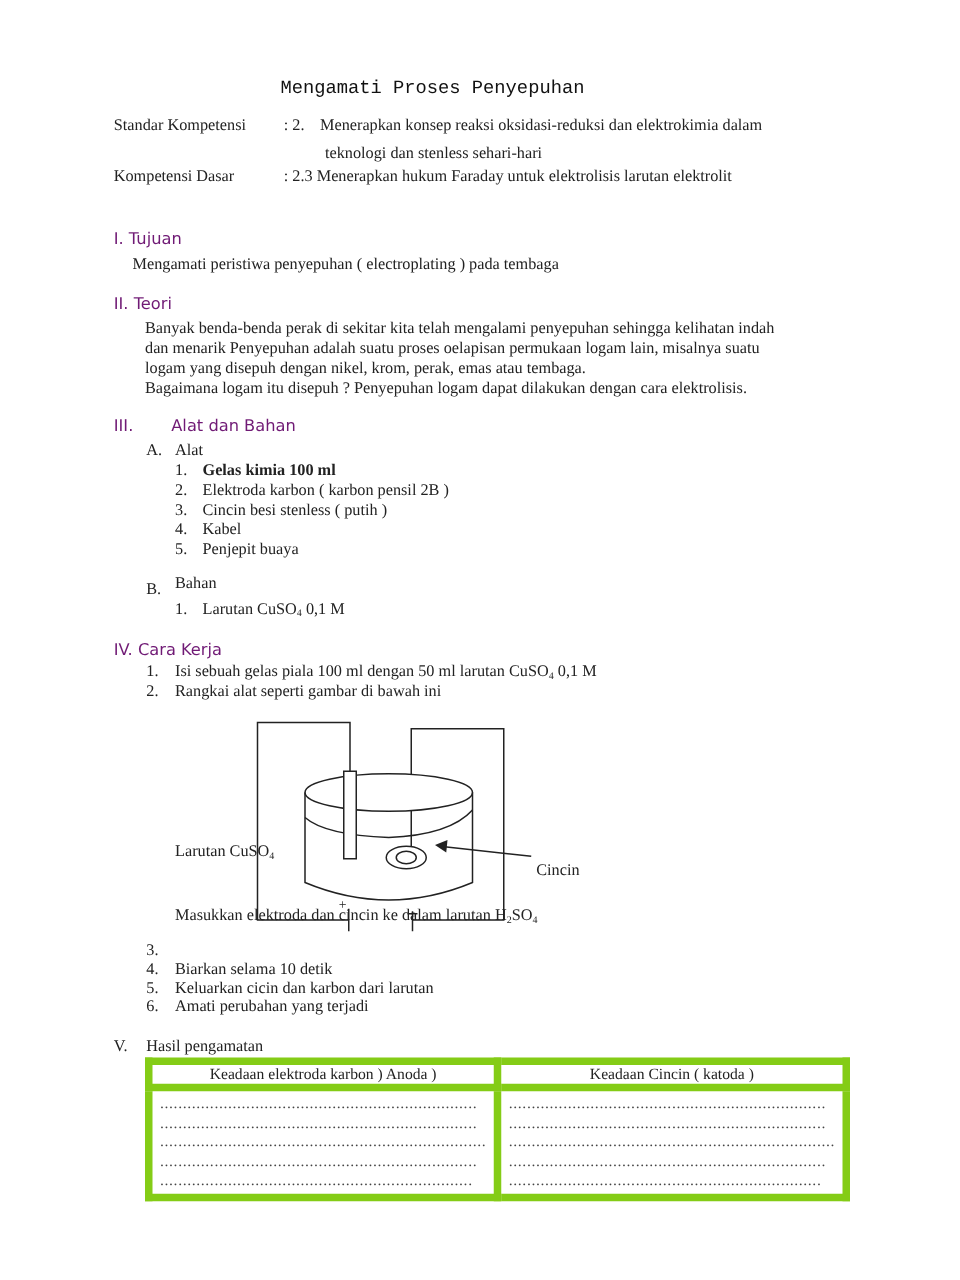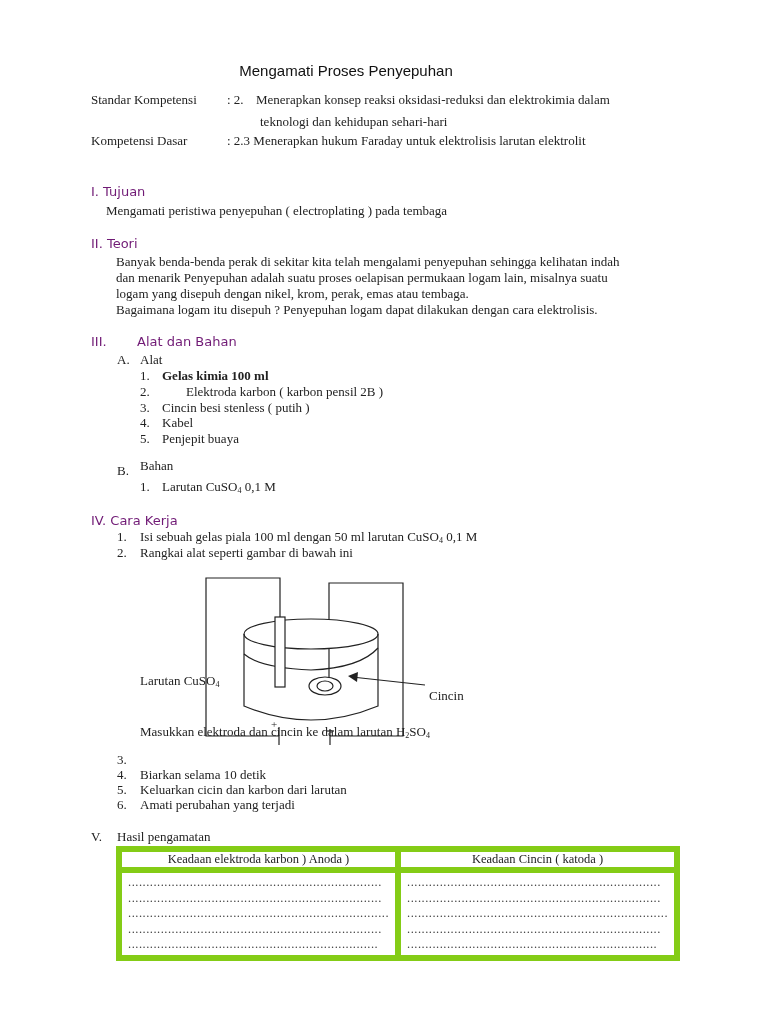--- a/index.html
+++ b/index.html
@@ -1,57 +1,57 @@
 <!DOCTYPE html>
 <html><head>
   <meta charset="utf-8">
   <style>
     html, body { margin: 0; padding: 0; background: #ffffff; }
     body { width: 768px; height: 1024px; position: relative; overflow: hidden; color: #222; }
     .serif { font-family: "Liberation Serif", "DejaVu Serif", serif; font-size: 13px; }
     .abs { position: absolute; white-space: nowrap; }
-    .title { left: 0; width: 692px; top: 62px; text-align: center; font-size: 15px; font-family: Liberation Sans, sans-serif; color: #111; }
+    .title { left: 0; width: 692px; top: 62px; text-align: center; font-size: 15px; font-family: Liberation Mono, monospace; color: #111; }
     .h { font-size: 13px; font-family: "DejaVu Sans", sans-serif; color: #701a75; }
     sub { font-size: 8px; vertical-align: -2px; line-height: 0; }
     table.obs { position: absolute; left: 116px; top: 846px; border-collapse: collapse; font-family: "Liberation Serif", serif; font-size: 12.5px; color: #222; }
     table.obs th, table.obs td { border: 6px solid #84cc16; padding: 0 6px; font-weight: normal; }
     table.obs th { height: 15px; text-align: center; }
     table.obs td { vertical-align: top; line-height: 15.5px; padding-top: 2px; padding-bottom: 2px; color: #444; }
     table.obs td div { letter-spacing: 0.5px; overflow: hidden; }
   </style>
 </head>
 <body>
 
 <div class="abs title">Mengamati Proses Penyepuhan</div>
 
 <div class="abs serif" style="left:91px;top:92px;">Standar Kompetensi</div>
 <div class="abs serif" style="left:227px;top:92px;">: 2.</div>
 <div class="abs serif" style="left:256px;top:92px;">Menerapkan konsep reaksi oksidasi-reduksi dan elektrokimia dalam</div>
-<div class="abs serif" style="left:260px;top:114px;">teknologi dan kehidupan sehari-hari</div>
+<div class="abs serif" style="left:260px;top:114px;">teknologi dan stenless sehari-hari</div>
 <div class="abs serif" style="left:91px;top:133px;">Kompetensi Dasar</div>
 <div class="abs serif" style="left:227px;top:133px;">: 2.3 Menerapkan hukum Faraday untuk elektrolisis larutan elektrolit</div>
 
 <div class="abs h" style="left:91px;top:184px;">I. Tujuan</div>
 <div class="abs serif" style="left:106px;top:203px;">Mengamati peristiwa penyepuhan ( electroplating ) pada tembaga</div>
 
 <div class="abs h" style="left:91px;top:236px;">II. Teori</div>
 <div class="abs serif" style="left:116px;top:254px;">Banyak benda-benda perak di sekitar kita telah mengalami penyepuhan sehingga kelihatan indah</div>
 <div class="abs serif" style="left:116px;top:270px;">dan menarik Penyepuhan adalah suatu proses oelapisan permukaan logam lain, misalnya suatu</div>
 <div class="abs serif" style="left:116px;top:286px;font-family:Liberation Serif, serif;">logam yang disepuh dengan nikel, krom, perak, emas atau tembaga.</div>
 <div class="abs serif" style="left:116px;top:302px;">Bagaimana logam itu disepuh ? Penyepuhan logam dapat dilakukan dengan cara elektrolisis.</div>
 
 <div class="abs h" style="left:91px;top:334px;">III.</div>
 <div class="abs h" style="left:137px;top:334px;">Alat dan Bahan</div>
 <div class="abs serif" style="left:117px;top:352px;">A.</div>
 <div class="abs serif" style="left:140px;top:352px;">Alat</div>
 
 <div class="abs serif" style="left:140px;top:368px;">1.</div>
 <div class="abs serif" style="left:162px;top:368px;font-weight:bold;">Gelas kimia 100 ml</div>
 <div class="abs serif" style="left:140px;top:384px;">2.</div>
-<div class="abs serif" style="left:162px;top:384px;margin-left:24px;">Elektroda karbon ( karbon pensil 2B )</div>
+<div class="abs serif" style="left:162px;top:384px;">Elektroda karbon ( karbon pensil 2B )</div>
 <div class="abs serif" style="left:140px;top:400px;">3.</div>
 <div class="abs serif" style="left:162px;top:400px;">Cincin besi stenless ( putih )</div>
 <div class="abs serif" style="left:140px;top:415px;">4.</div>
 <div class="abs serif" style="left:162px;top:415px;">Kabel</div>
 <div class="abs serif" style="left:140px;top:431px;">5.</div>
 <div class="abs serif" style="left:162px;top:431px;">Penjepit buaya</div>
 
 <div class="abs serif" style="left:117px;top:463px;">B.</div>
 <div class="abs serif" style="left:140px;top:458px;">Bahan</div>
 <div class="abs serif" style="left:140px;top:479px;">1.</div>

